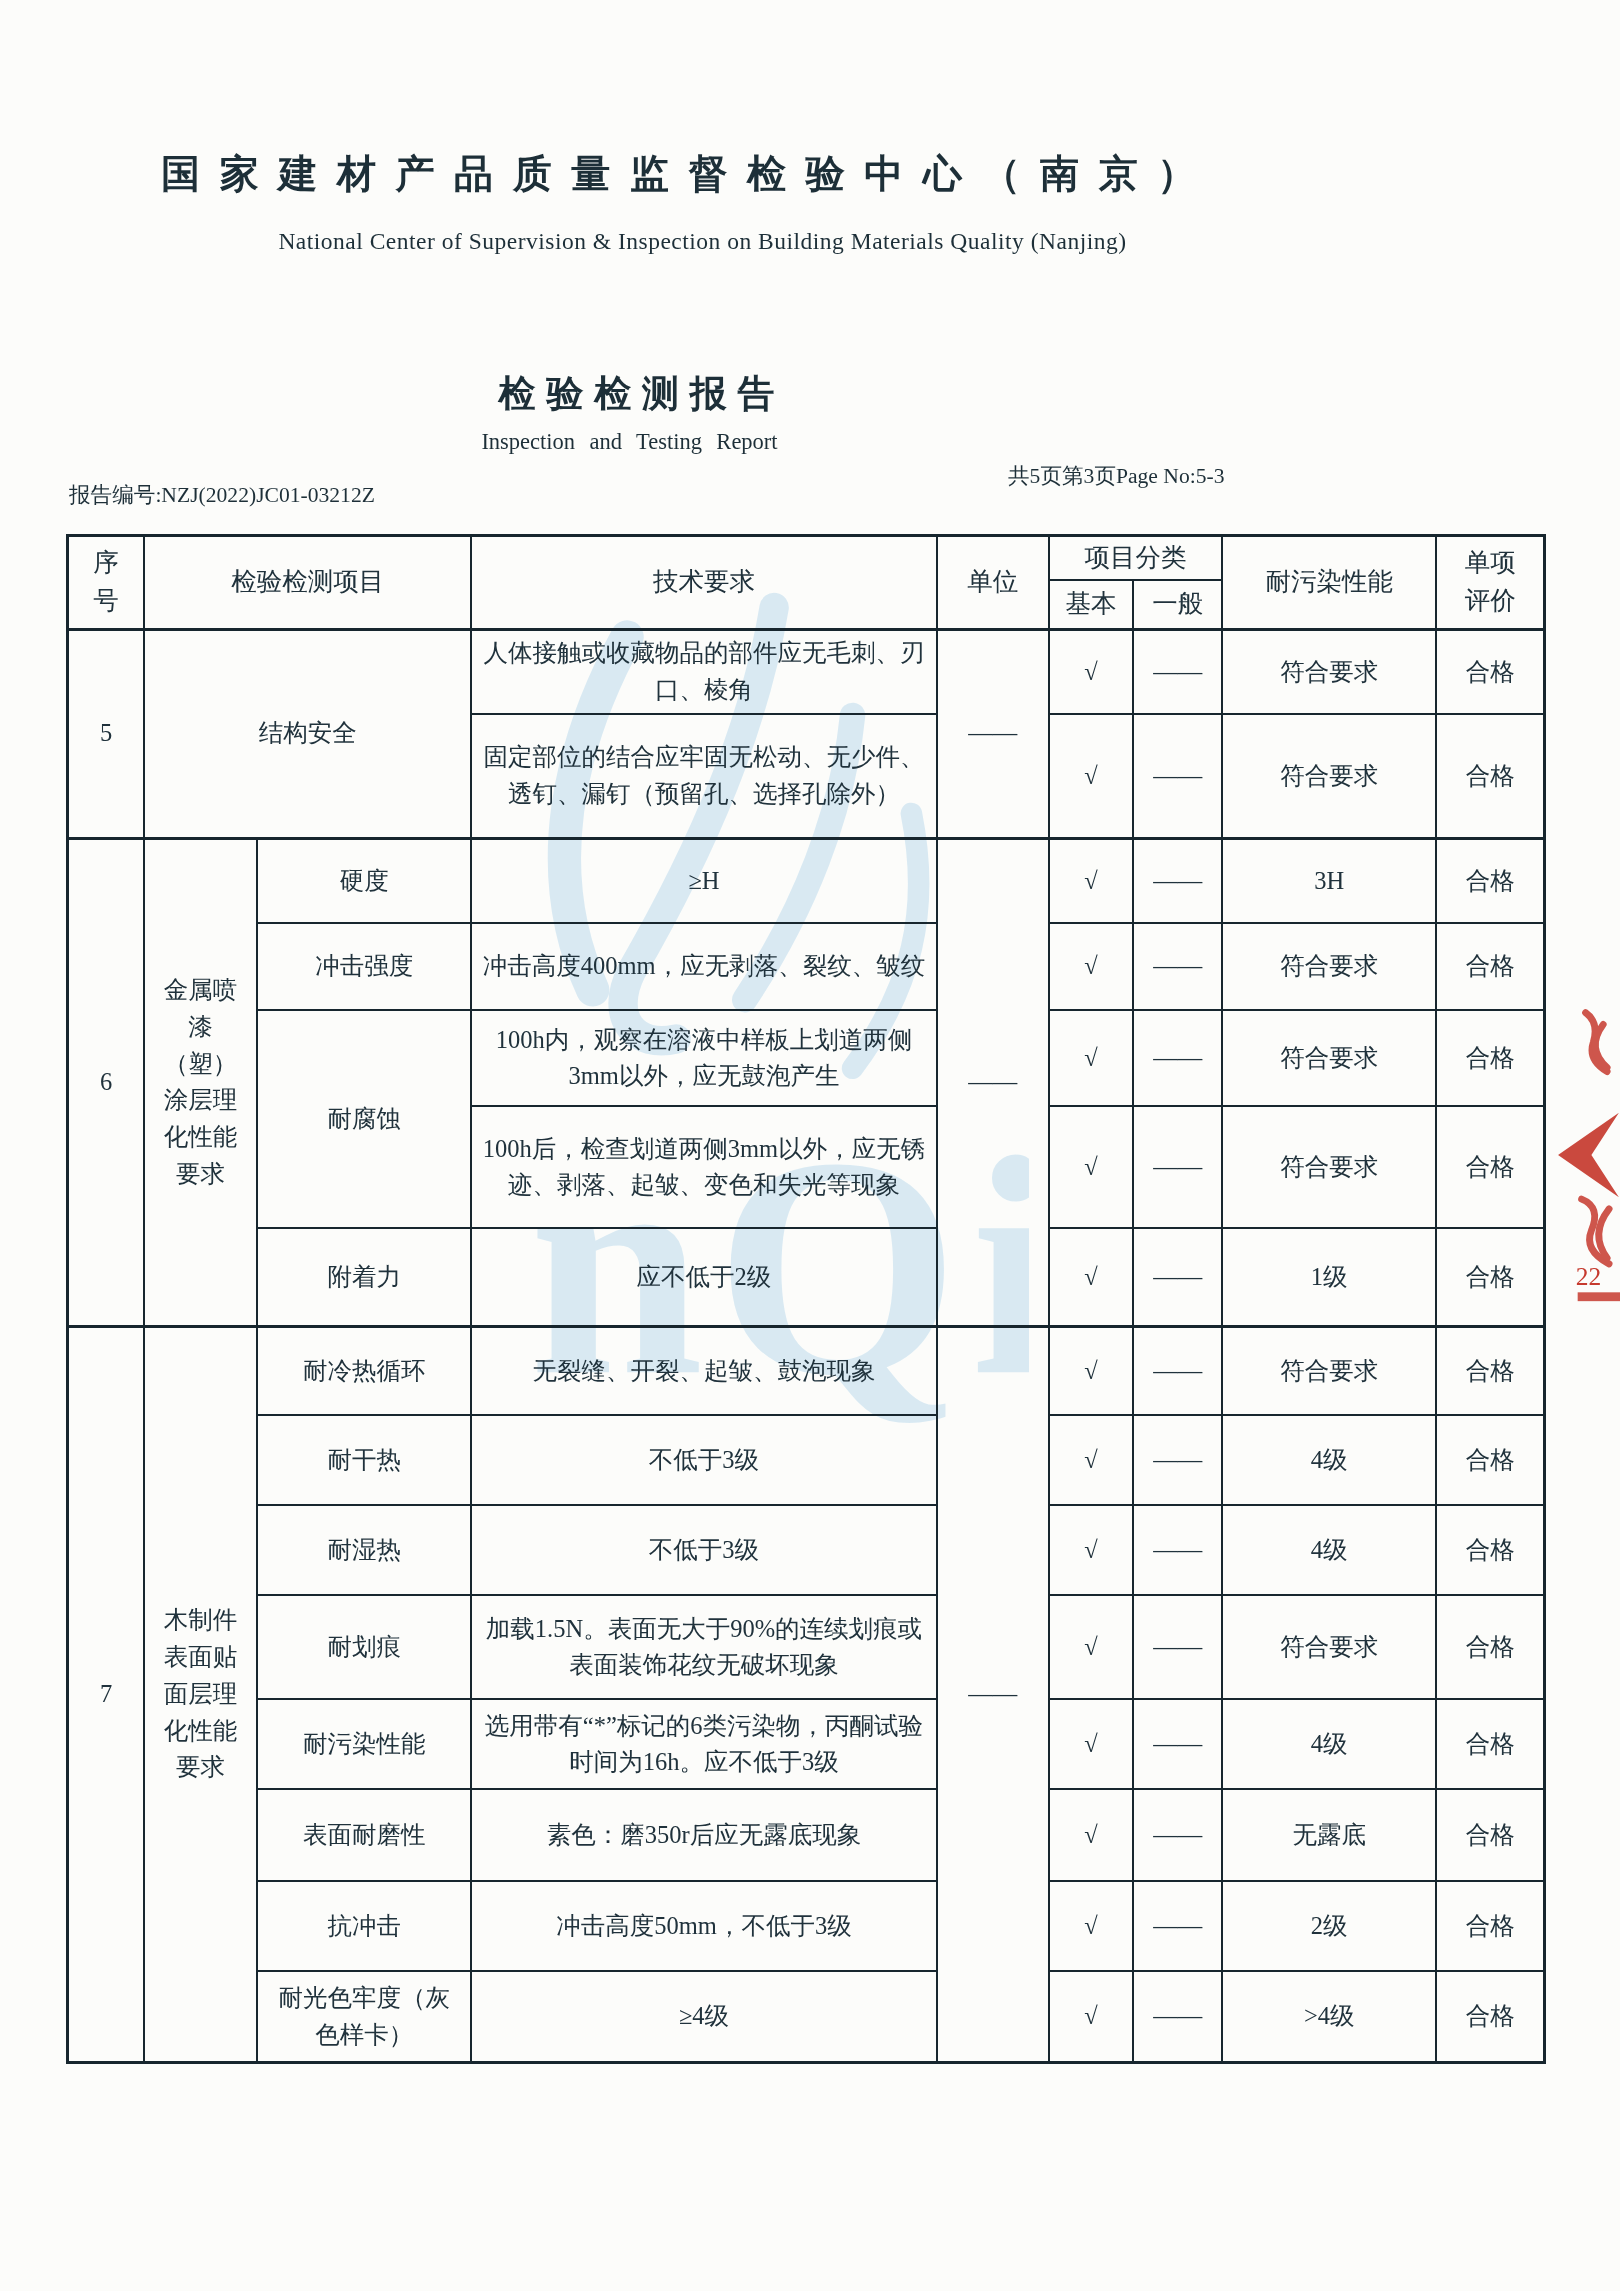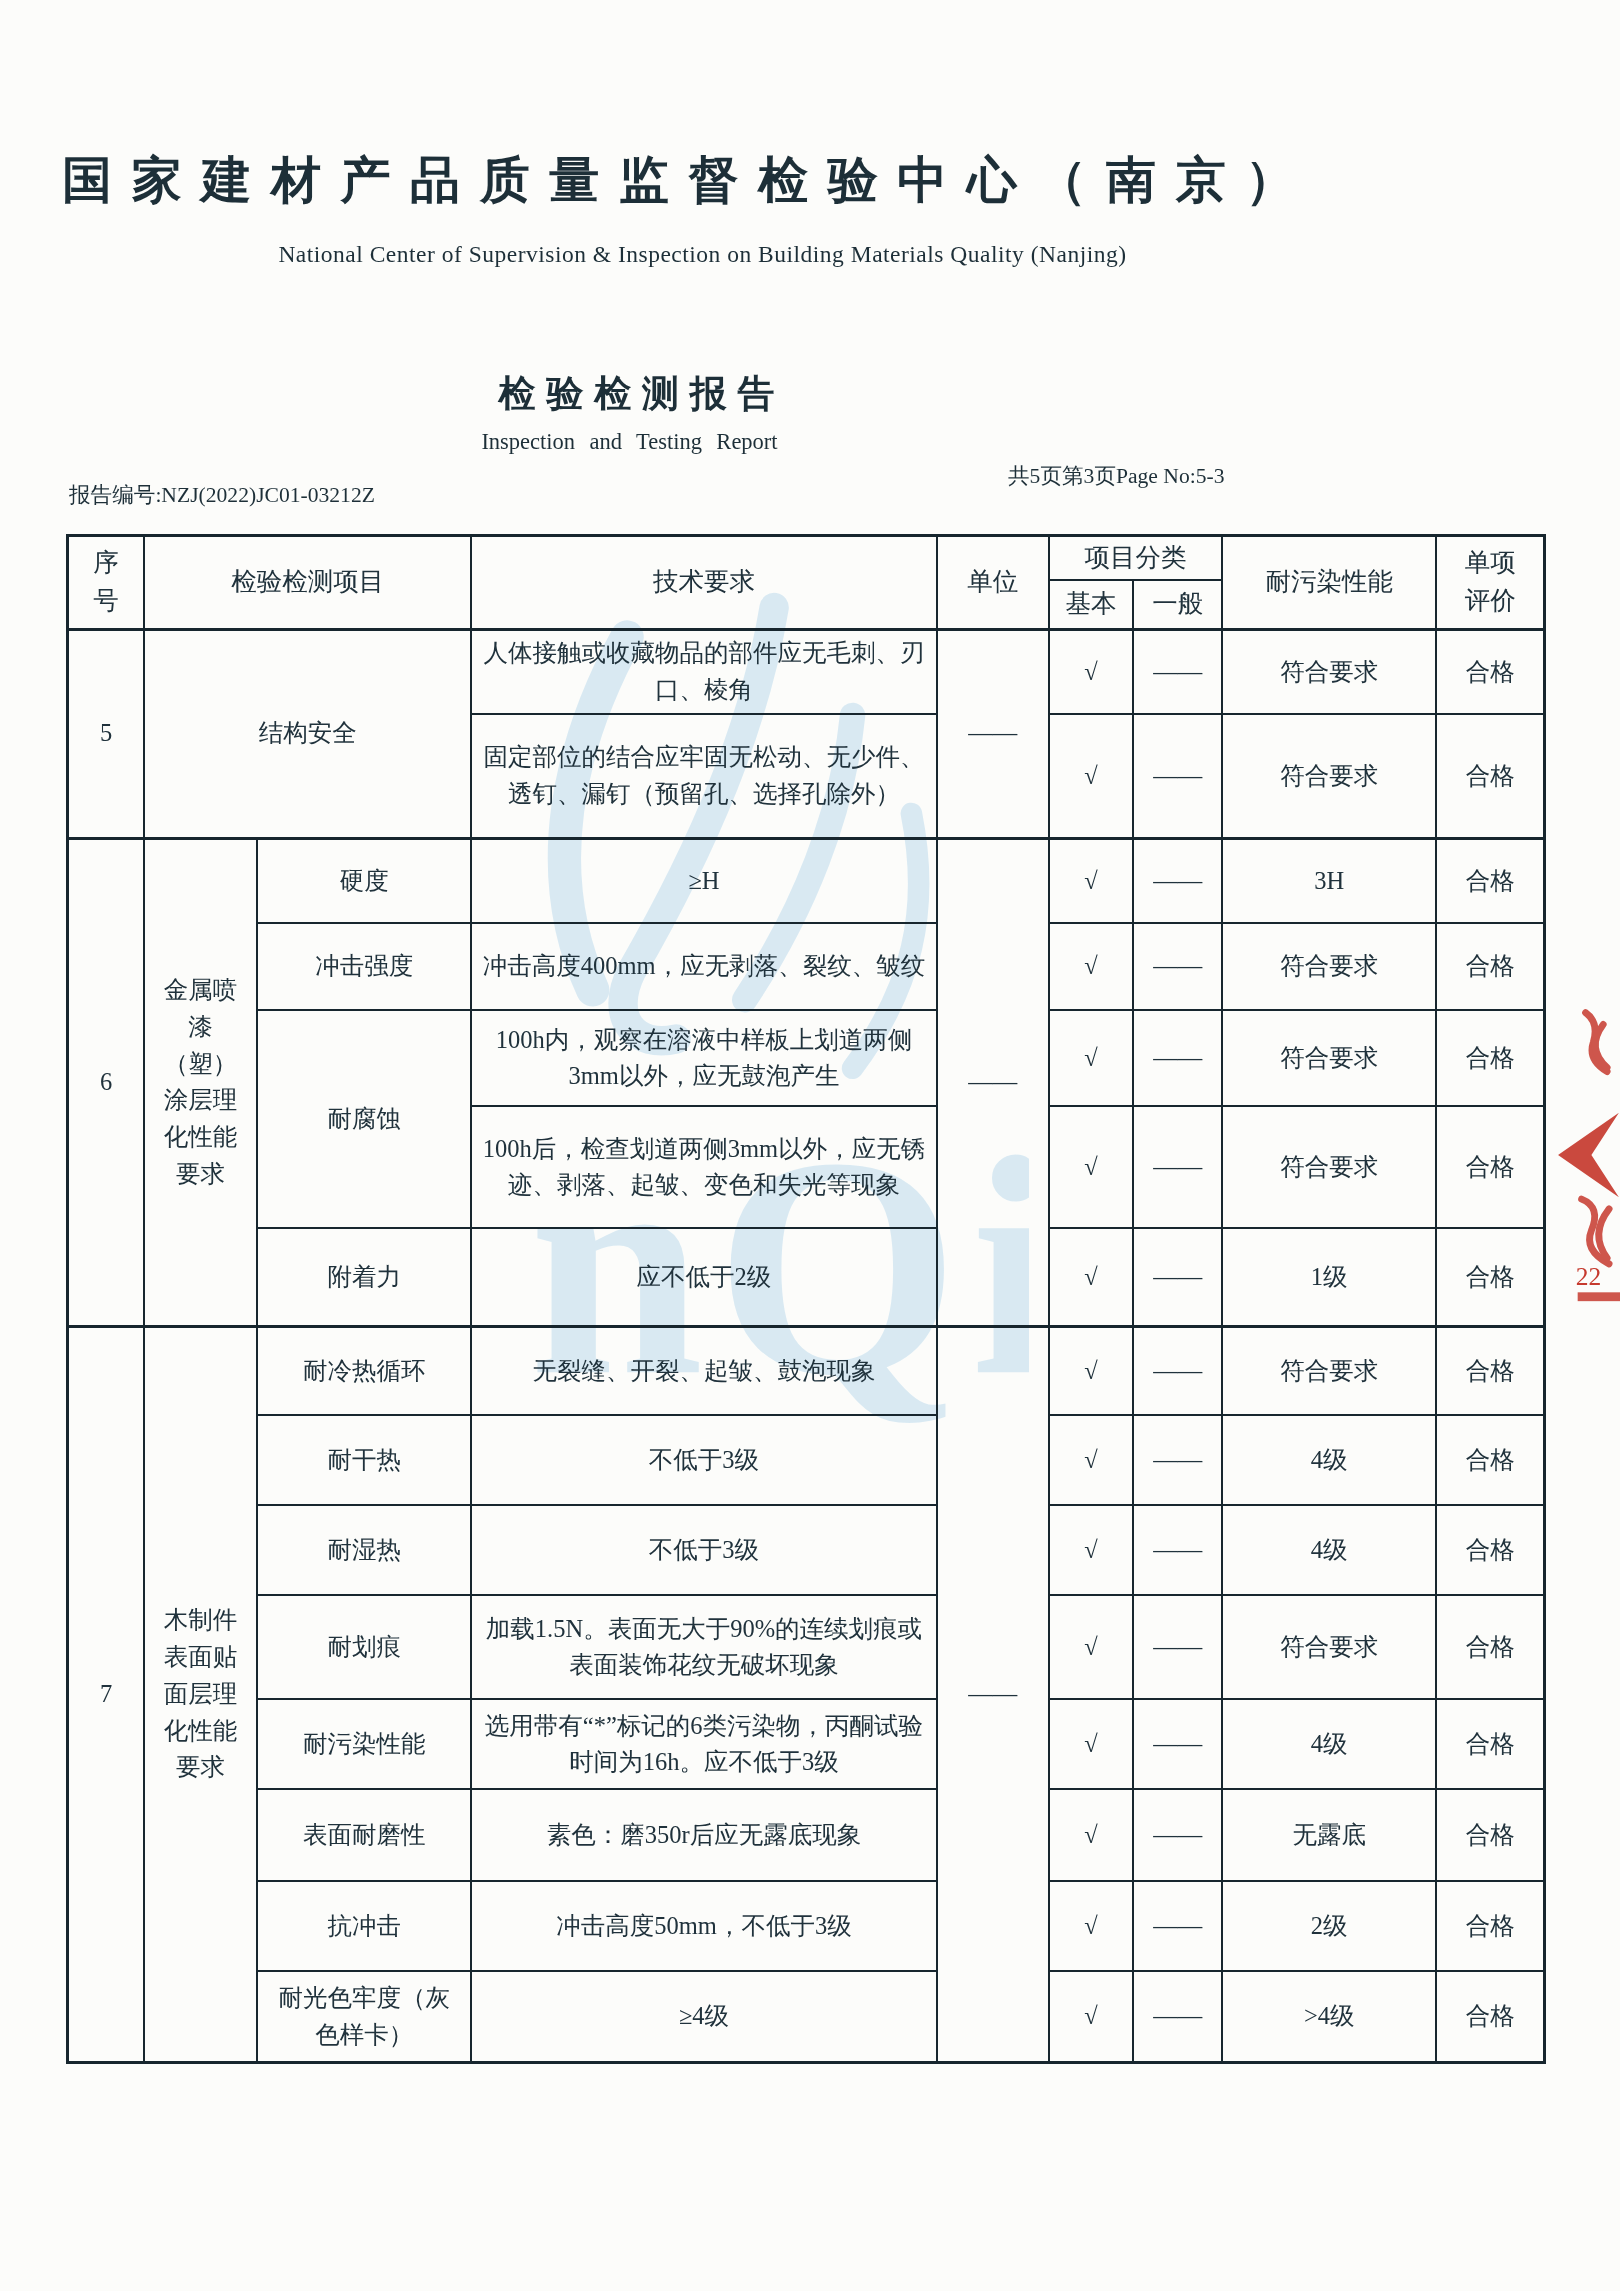--- a/index.html
+++ b/index.html
@@ -7,21 +7,21 @@
     position:relative;
     width:1620px;height:2292px;
     margin:0 auto;
     background:#fcfcfa;
     overflow:hidden;
     font-family:"Liberation Serif","DejaVu Serif",serif;
     color:#1d2f38;
   }
   
   .head-block{position:absolute;left:0;top:147px;width:1377px;text-align:center;}
-  .org-cn{font-size:50px;letter-spacing:19.6px;font-weight:bold;white-space:nowrap;}
+  .org-cn{font-size:39px;letter-spacing:19.6px;font-weight:bold;white-space:nowrap;}
   .org-en{margin-top:27.4px;font-size:23.5px;letter-spacing:0.5px;white-space:nowrap;margin-left:28px;}
   .title-block{position:absolute;left:0;top:369px;width:1259px;text-align:center;}
   .title-cn{font-size:37px;letter-spacing:10.8px;font-weight:bold;white-space:nowrap;padding-left:25px;}
   .title-en{margin-top:9.8px;font-size:22.5px;word-spacing:8.8px;white-space:nowrap;}
   .report-no{position:absolute;left:69px;top:480px;font-size:21.6px;}
   .page-info{position:absolute;left:1008px;top:461px;font-size:21.6px;}
   
   .watermark{position:absolute;left:382px;top:578px;z-index:0;pointer-events:none;}
   .stamp{position:absolute;left:1552px;top:995px;z-index:3;pointer-events:none;}
   

